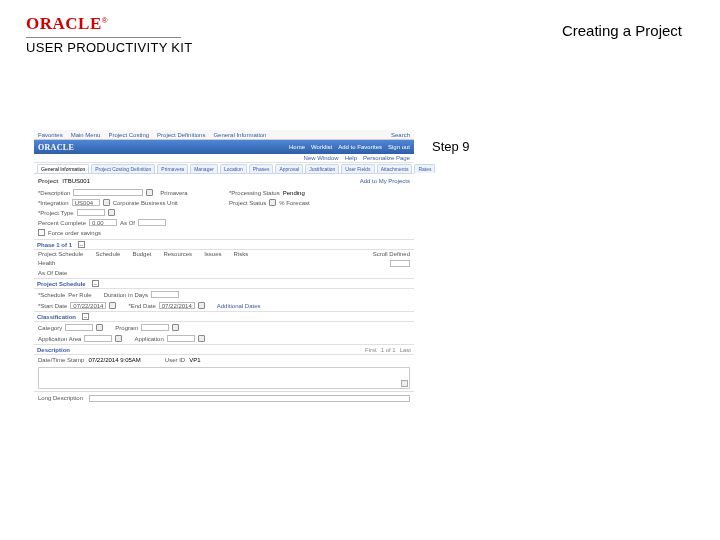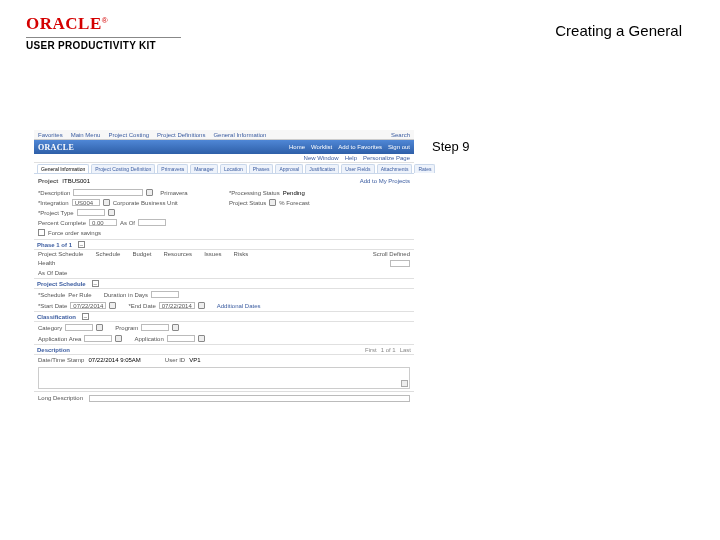--- a/index.html
+++ b/index.html
@@ -2,21 +2,21 @@
 <html><head>
 <meta charset="utf-8">
 <style>
   html,body{margin:0;padding:0;width:720px;height:540px;background:#fff;font-family:Arial,Helvetica,sans-serif;overflow:hidden}
   .page{position:relative;width:712px;height:540px}
   
   .brand{position:absolute;left:26px;top:14px}
   .brand-logo{font-family:"Times New Roman",serif;font-weight:bold;color:#d40000;font-size:17px;letter-spacing:0.5px}
   .brand-reg{font-size:8px;vertical-align:super;color:#d40000}
   .brand-rule{border:none;border-top:1px solid #888;margin:3px 0 2px 0;width:155px}
-  .brand-sub{font-size:10px;font-weight:bold;letter-spacing:0.3px;color:#000}
+  .brand-sub{font-size:13px;font-weight:normal;letter-spacing:0.3px;color:#000}
   .doc-title{position:absolute;right:30px;top:22px;font-size:15px;color:#000}
   
   .instr{position:absolute;left:432px;top:138px;width:260px;font-size:13px;color:#000;line-height:1.35}
   .step-label{margin-bottom:40px}
   
   .shot{position:absolute;left:34px;top:130px;width:380px;height:280px;background:#fff;font-size:6px;color:#555}
   .shot *{box-sizing:border-box}
   .topnav{height:10px;background:#f7f7f7;border-bottom:1px solid #ccc;display:flex;align-items:center;gap:8px;padding:0 4px;color:#3b5ca0}
   .topnav span:last-child{margin-left:auto;color:#3b5ca0}
   .orabar{height:14px;background:linear-gradient(#4f87d6,#2e5fa8);display:flex;align-items:center;justify-content:space-between;padding:0 4px;color:#fff}
@@ -53,21 +53,21 @@
 
 <div class="page">
 
   <div class="brand">
     <div>
       <span class="brand-logo">ORACLE</span><span class="brand-reg">®</span>
     </div>
     <hr class="brand-rule">
     <div class="brand-sub">USER PRODUCTIVITY KIT</div>
   </div>
-  <div class="doc-title">Creating a General</div>
+  <div class="doc-title">Creating a Project</div>
 
   <div class="instr">
     <div class="step-label">Step 9</div>
   </div>
 
   <div class="shot">
 
     <div class="topnav">
       <span>Favorites</span>
       <span>Main Menu</span>

